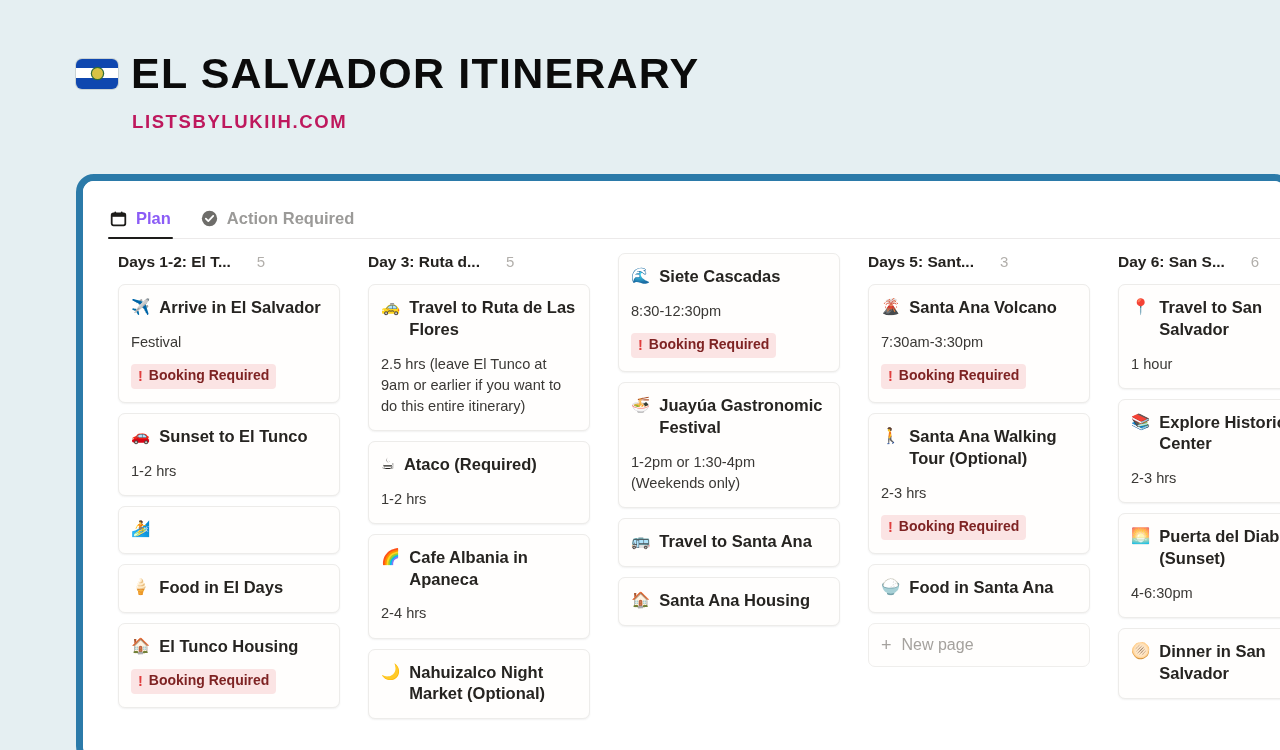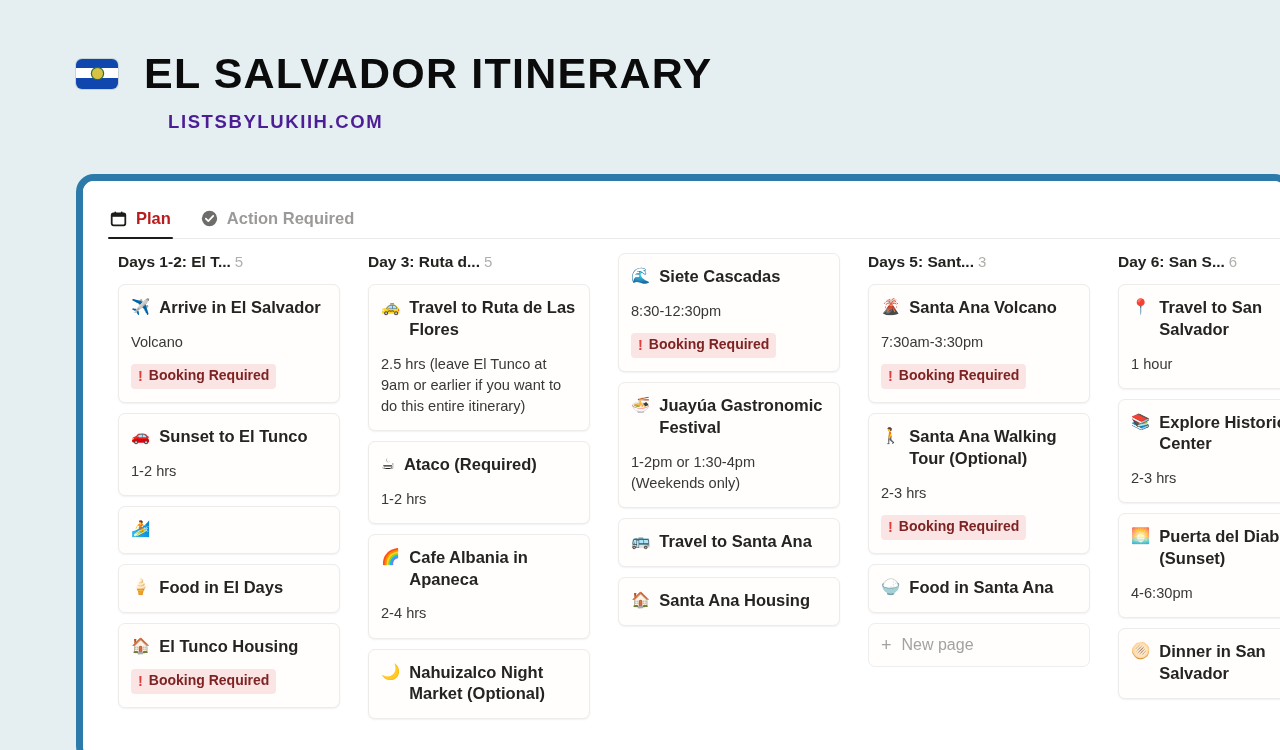--- a/index.html
+++ b/index.html
@@ -17,21 +17,21 @@
   }
 
   
   .page-header {
     padding: 52px 0 0 76px;
   }
 
   .title-row {
     display: flex;
     align-items: center;
-    gap: 26px;
+    gap: 13px;
   }
 
   .flag {
     width: 42px;
     height: 30px;
     border-radius: 6px;
     position: relative;
     overflow: hidden;
     background: #0f47af;
     flex: none;
@@ -59,25 +59,25 @@
   .main-title {
     font-size: 43px;
     font-weight: 800;
     letter-spacing: 1.2px;
     color: #0b0b0b;
     line-height: 1;
     white-space: nowrap;
   }
 
   .subtitle {
-    margin: 16px 0 0 92px;
+    margin: 16px 0 0 56px;
     font-size: 18.5px;
     font-weight: 700;
     letter-spacing: 1.6px;
-    color: #4c1d95;
+    color: #be185d;
   }
 
   
   .frame {
     position: absolute;
     left: 76px;
     top: 174px;
     right: -12px;
     bottom: -14px;
     background: #ffffff;
@@ -116,21 +116,21 @@
     align-items: center;
     gap: 9px;
     padding: 0 2px 11px 2px;
     font-size: 16.5px;
     font-weight: 600;
     color: #9b9a98;
     position: relative;
     cursor: pointer;
     white-space: nowrap;
   }
-  .tab.active { color: #b91c1c; }
+  .tab.active { color: #8b5cf6; }
   .tab.active::after {
     content: "";
     position: absolute;
     left: 0; right: 0; bottom: 0;
     height: 2.5px;
     background: #1d1c1a;
     border-radius: 2px;
     z-index: 2;
   }
 
@@ -144,21 +144,21 @@
   }
 
   .board-col {
     width: 250px;
     flex: none;
   }
 
   .col-header {
     display: flex;
     align-items: baseline;
-    gap: 4px;
+    gap: 26px;
     padding: 0 0 13px 10px;
     font-size: 15.5px;
   }
   .col-name {
     font-weight: 700;
     color: #24221f;
     white-space: nowrap;
     overflow: hidden;
   }
   .col-count {
@@ -283,21 +283,21 @@
 
     <div class="board" id="board">
         <div class="board-col">
           <div class="col-header">
             <span class="col-name">Days 1-2: El T...</span>
             <span class="col-count">5</span>
           </div>
           <div class="card"><div class="card-title">
               <span class="card-emoji">✈️</span>
               <span>Arrive in El Salvador</span>
-            </div><div class="card-sub">Volcano</div><div class="badge">
+            </div><div class="card-sub">Festival</div><div class="badge">
               <span class="bang">!</span>
               <span>Booking Required</span>
             </div></div>
           <div class="card">
             <div class="card-title">
               <span class="card-emoji">🚗</span>
               <span>Sunset to El Tunco</span>
             </div>
             <div class="card-sub">1-2 hrs</div>
           </div>

